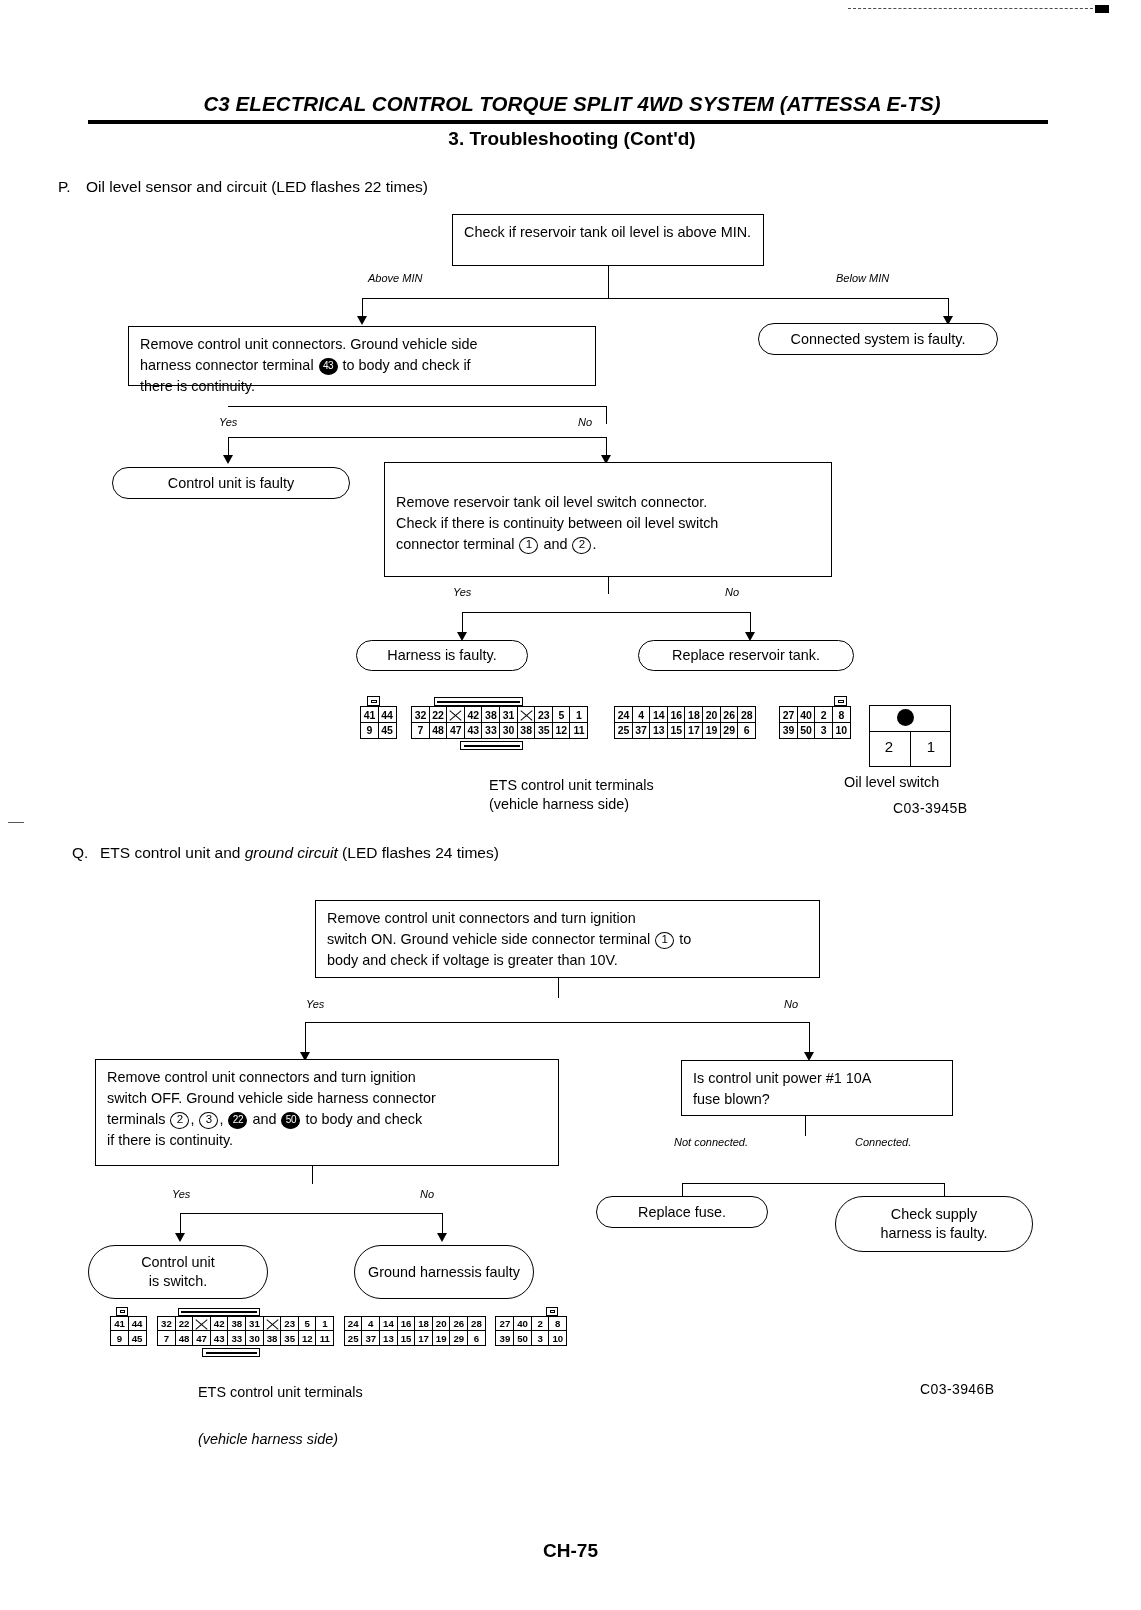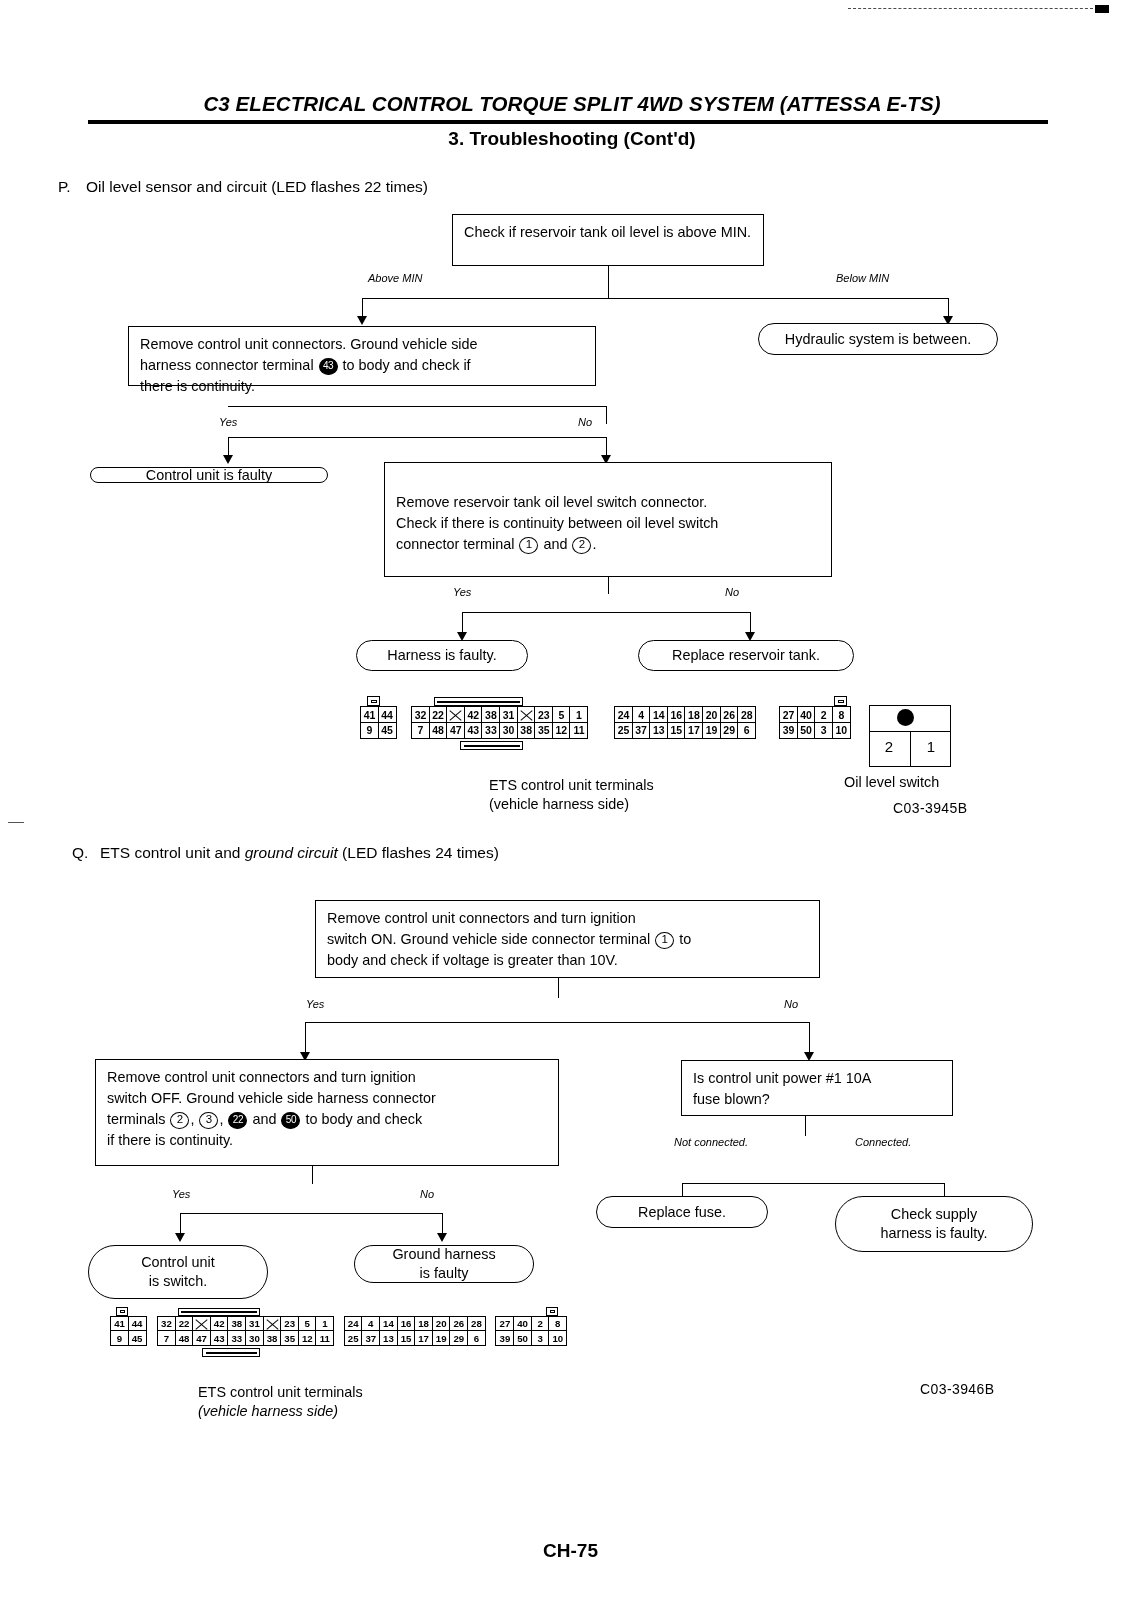--- a/index.html
+++ b/index.html
@@ -57,21 +57,21 @@
     font-size: 19px;
     font-weight: bold;
   }
 
   .sec-label {
     position: absolute;
     font-size: 15.5px;
     white-space: nowrap;
   }
   .sec-letter { display: inline-block; width: 28px; }
-  .ital { font-style: italic; }
+  .ital { font-style: italic; margin-top: 28px; }
 
   
   .rect {
     position: absolute;
     box-sizing: border-box;
     border: 1.6px solid #000;
     background: #fff;
     font-size: 14.4px;
     line-height: 1.45;
     padding: 7px 10px 6px 11px;
@@ -240,21 +240,21 @@
 
   <div class="hline" style="left:362px; top:298px; width:587px;"></div>
   <div class="brlabel" style="left:368px; top:272px;">Above MIN</div>
   <div class="brlabel" style="left:836px; top:272px;">Below MIN</div>
   <div class="vline" style="left:362px; top:298px; height:20px;"></div>
   <div class="arrow" style="left:357px; top:316px;"></div>
   <div class="vline" style="left:948px; top:298px; height:20px;"></div>
   <div class="arrow" style="left:943px; top:316px;"></div>
 
   <div class="pill" style="left:758px; top:323px; width:240px; height:32px;">
-    <span>Hydraulic system is between.</span>
+    <span>Connected system is faulty.</span>
   </div>
 
   <div class="rect" style="left:128px; top:326px; width:468px; height:60px;">
     <div>Remove control unit connectors. Ground vehicle side</div>
     <div>
       <span>harness connector terminal</span>
       <span class="circ filled">43</span>
       <span>to body and check if</span>
     </div>
     <div>there is continuity.</div>
@@ -262,21 +262,21 @@
   <div class="hline" style="left:228px; top:406px; width:379px;"></div>
   <div class="vline" style="left:606px; top:406px; height:18px;"></div>
   <div class="hline" style="left:228px; top:437px; width:379px;"></div>
   <div class="brlabel" style="left:219px; top:416px;">Yes</div>
   <div class="brlabel" style="left:578px; top:416px;">No</div>
   <div class="vline" style="left:228px; top:437px; height:20px;"></div>
   <div class="arrow" style="left:223px; top:455px;"></div>
   <div class="vline" style="left:606px; top:437px; height:20px;"></div>
   <div class="arrow" style="left:601px; top:455px;"></div>
 
-  <div class="pill" style="left:90px; top:467px; width:238px; height:16px;text-align:right;">
+  <div class="pill" style="left:112px; top:467px; width:238px; height:32px;text-align:right;">
     <span>Control unit is faulty</span>
   </div>
 
   <div class="rect" style="left:384px; top:462px; width:448px; height:115px;">
     <div style="margin-top:22px;">Remove reservoir tank oil level switch connector.</div>
     <div>Check if there is continuity between oil level switch</div>
     <div>
       <span>connector terminal</span>
       <span class="circ">1</span>
       <span>and</span>
@@ -444,21 +444,21 @@
   <div class="brlabel" style="left:420px; top:1188px;">No</div>
   <div class="vline" style="left:180px; top:1213px; height:22px;"></div>
   <div class="arrow" style="left:175px; top:1233px;"></div>
   <div class="vline" style="left:442px; top:1213px; height:22px;"></div>
   <div class="arrow" style="left:437px; top:1233px;"></div>
 
   <div class="pill" style="left:88px; top:1245px; width:180px; height:54px; flex-direction:column;align-items:center;">
     <span>Control unit</span>
     <span>is switch.</span>
   </div>
-  <div class="pill" style="left:354px; top:1245px; width:180px; height:38px; flex-direction:column;">
+  <div class="pill" style="left:354px; top:1245px; width:180px; height:54px; flex-direction:row;">
     <span>Ground harness</span>
     <span>is faulty</span>
   </div>
 
   <div class="rect" style="left:681px; top:1060px; width:272px; height:56px;">
     <div>Is control unit power #1 10A</div>
     <div>fuse blown?</div>
   </div>
   <div class="vline" style="left:805px; top:1116px; height:20px;"></div>
   <div class="hline" style="left:682px; top:1183px; width:263px;"></div>

